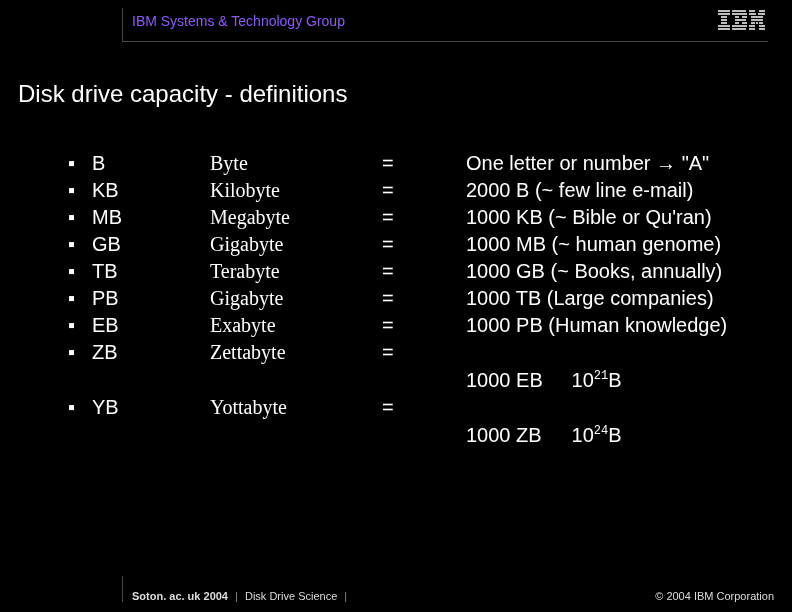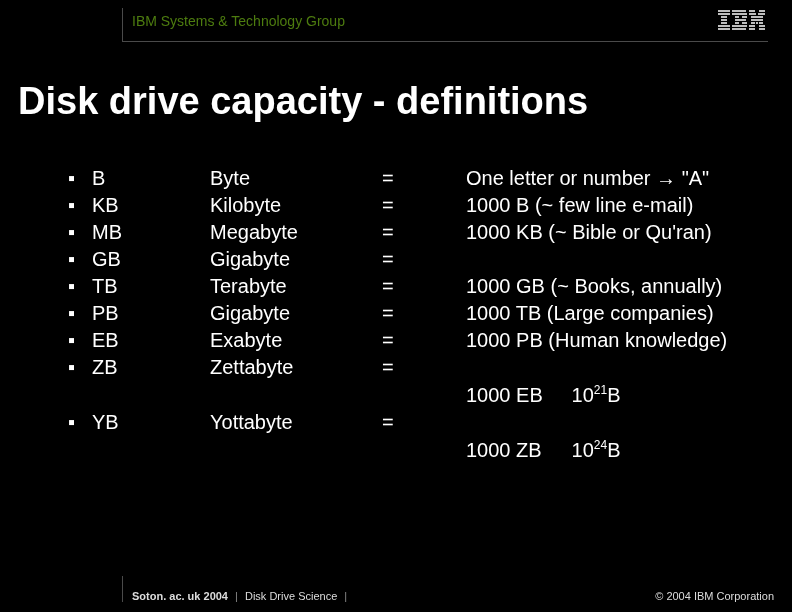--- a/index.html
+++ b/index.html
@@ -31,48 +31,48 @@
   .header-vline {
     position: absolute;
     left: 122px;
     top: 8px;
     bottom: 0;
     width: 1px;
     background: #4a4a4a;
   }
   .group-name {
     font-size: 14px;
-    color: #4d7c0f;
+    color: #8b5cf6;
     margin-left: 10px;
     text-align: center;
   }
   .ibm-logo {
     position: absolute;
     right: 26px;
     top: 10px;
   }
   .ibm-logo svg { display: block; }
   .title {
-    font-size: 38px;
+    font-size: 24px;
     color: #fff;
     padding: 38px 0 0 18px;
-    font-weight: 700;
+    font-weight: 400;
   }
   .content {
     padding: 42px 0 0 68px;
     font-size: 20px;
     line-height: 1.35;
   }
   .row { display: flex; }
   .bullet { width: 24px; color: #fff; }
   .col-abbrev { width: 118px; }
-  .col-name { width: 172px; }
+  .col-name { width: 172px; font-family: Liberation Serif, serif; }
   .col-eq { width: 84px; }
   .col-def { flex: 1; white-space: nowrap; }
-  sup { font-size: 0.6em; vertical-align: super; line-height: 0; }
+  sup { font-size: 0.6em; vertical-align: super; line-height: 0; font-family: Liberation Mono, monospace; }
   .def-split { display: inline-block; width: 100px; margin-top: 28px; }
   .footer {
     position: absolute;
     bottom: 10px;
     left: 0;
     right: 0;
     display: flex;
     align-items: center;
     font-size: 11px;
     color: #ddd;
@@ -145,34 +145,35 @@
     <span class="col-abbrev">B</span>
     <span class="col-name">Byte</span>
     <span class="col-eq">=</span>
     <span class="col-def">One letter or number → "A"</span>
   </div>
   <div class="row">
     <span class="bullet">▪</span>
     <span class="col-abbrev">KB</span>
     <span class="col-name">Kilobyte</span>
     <span class="col-eq">=</span>
-    <span class="col-def">1000 B (~ few line e-mail)</span>
+    <span class="col-def">2000 B (~ few line e-mail)</span>
   </div>
   <div class="row">
     <span class="bullet">▪</span>
     <span class="col-abbrev">MB</span>
     <span class="col-name">Megabyte</span>
     <span class="col-eq">=</span>
     <span class="col-def">1000 KB (~ Bible or Qu'ran)</span>
   </div>
   <div class="row">
     <span class="bullet">▪</span>
     <span class="col-abbrev">GB</span>
     <span class="col-name">Gigabyte</span>
     <span class="col-eq">=</span>
+    <span class="col-def">1000 MB (~ human genome)</span>
   </div>
   <div class="row">
     <span class="bullet">▪</span>
     <span class="col-abbrev">TB</span>
     <span class="col-name">Terabyte</span>
     <span class="col-eq">=</span>
     <span class="col-def">1000 GB (~ Books, annually)</span>
   </div>
   <div class="row">
     <span class="bullet">▪</span>

